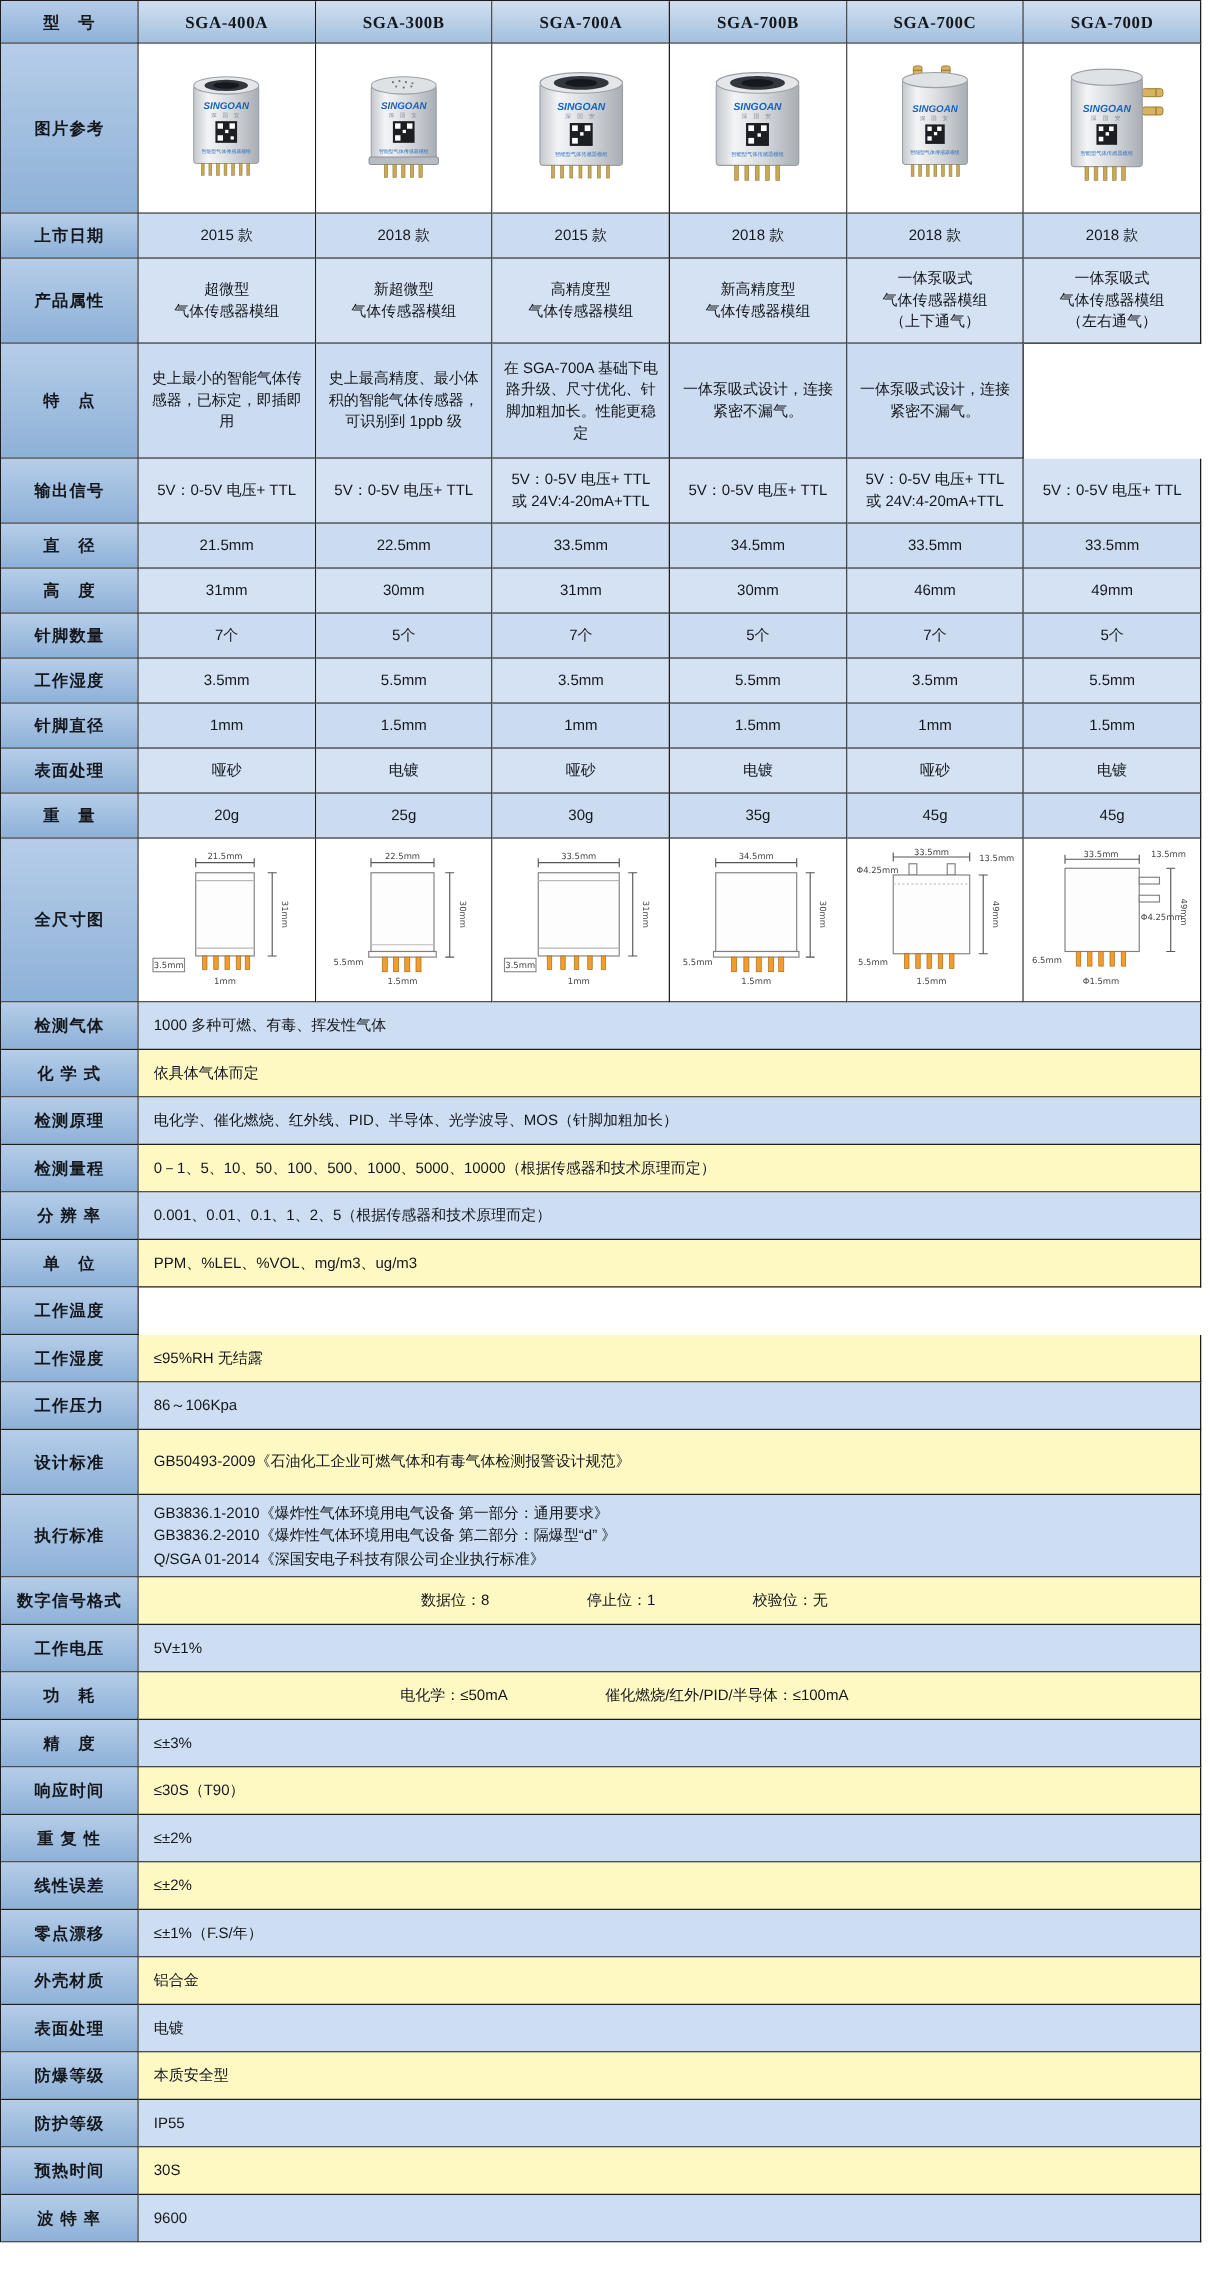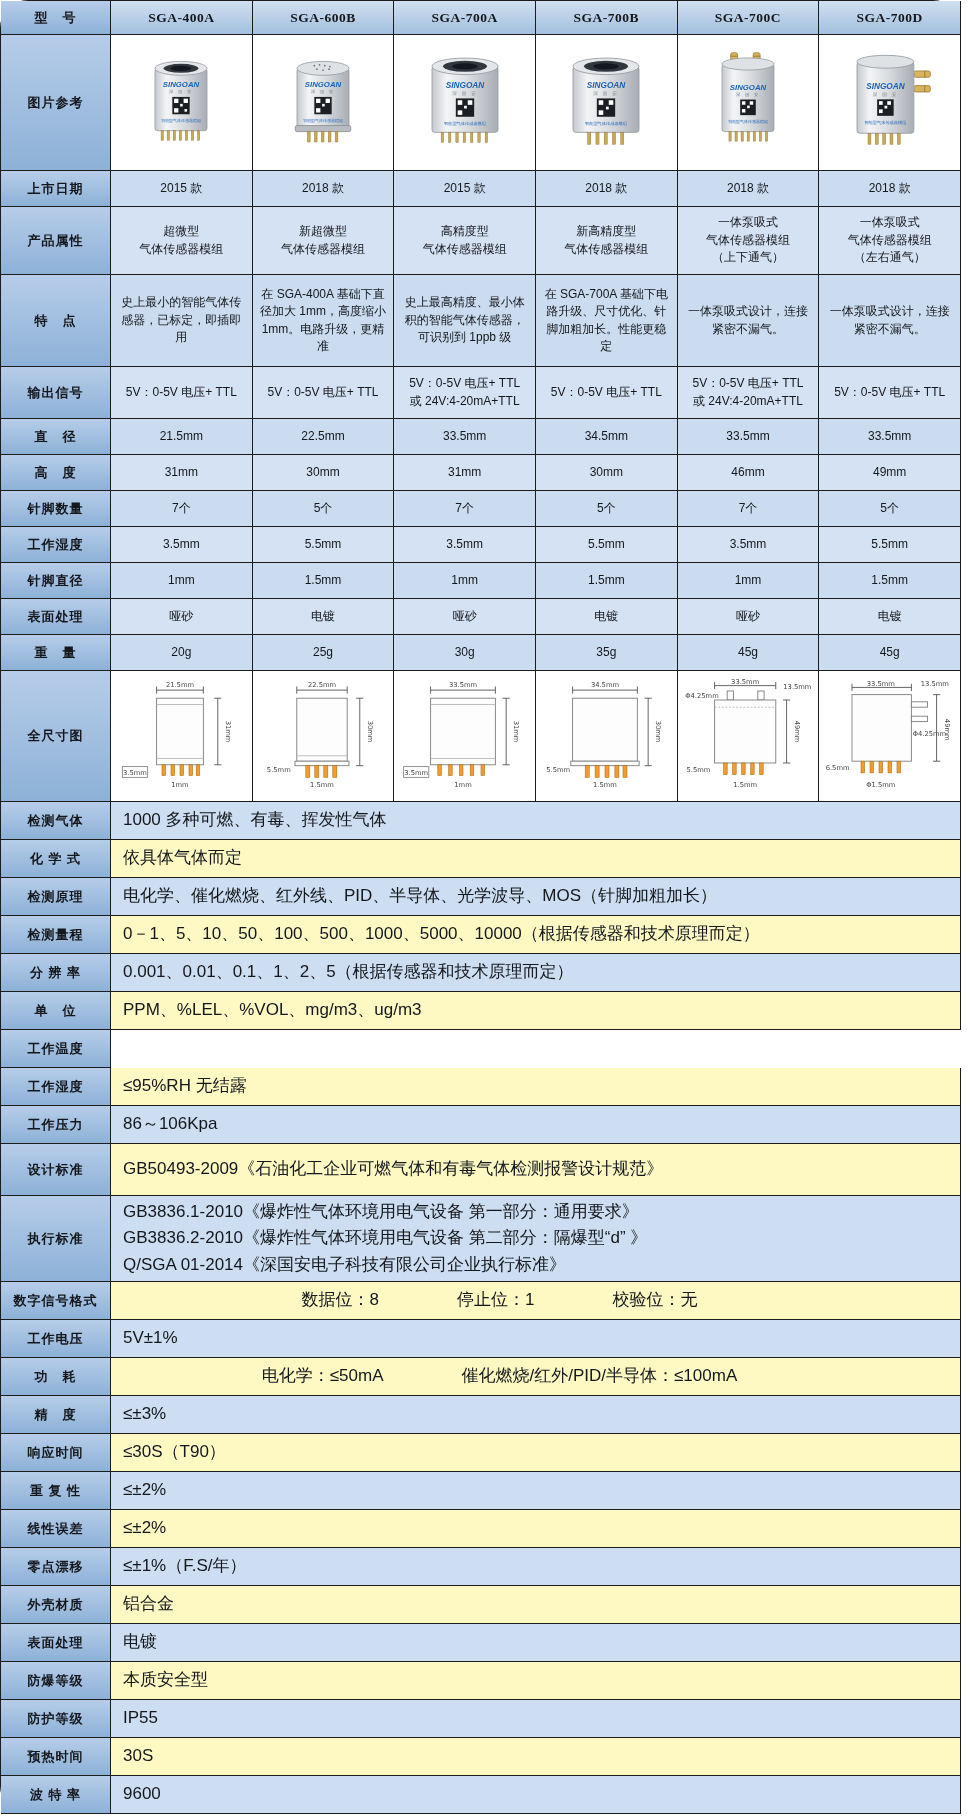--- a/index.html
+++ b/index.html
@@ -1,34 +1,34 @@
 <!DOCTYPE html>
 <html><head>
 <meta charset="utf-8">
 <style>
   html,body{margin:0;padding:0;background:#fff;}
   body{width:971px;font-family:"Liberation Sans","DejaVu Sans",sans-serif;color:#14171c;}
-  .tbl{width:960px;border-top:1px solid #1c1c1c;border-left:1px solid #1c1c1c;border-radius:28px;}
+  .tbl{width:960px;border-top:1px solid #1c1c1c;border-left:1px solid #1c1c1c;}
   .row{display:grid;grid-template-columns:110px repeat(6,1fr);}
   .row.full{grid-template-columns:110px 1fr;}
   .cell{border-right:1px solid #1c1c1c;border-bottom:1px solid #1c1c1c;
         display:flex;align-items:center;justify-content:center;text-align:center;
         padding:3px 6px;box-sizing:border-box;min-width:0;}
   .lbl{background:linear-gradient(#b6cde9,#8db1d7);font-weight:bold;font-size:13px;letter-spacing:1px;}
   .hdr .cell{min-height:34px;}
   .hdr .mdl{background:linear-gradient(#d0dff0,#a3c0de);font-family:"Liberation Serif","DejaVu Serif",serif;
             font-weight:bold;font-size:13.5px;letter-spacing:.5px;}
   .val{font-size:12px;background:#cbdcf0;line-height:1.45;}
   .lt .val{background:#d5e2f4;}
   .pre{white-space:pre-line;}
   .white{background:#fff !important;}.r36 .cell{min-height:36px}.r52 .cell{min-height:52px}
   .r68 .cell{min-height:68px}.r92 .cell{min-height:92px}.r128 .cell{min-height:128px}
   .r136 .cell{min-height:136px}
   .full .cell{min-height:38px;}
-  .full .fval{justify-content:flex-start;text-align:left;padding-left:12px;font-size:17px;background:#cddef2;line-height:1.55;}
+  .full .fval{justify-content:flex-start;text-align:left;padding-left:12px;font-size:12px;background:#cddef2;line-height:1.55;}
   .full.lt .fval{background:#fef9c3;}
   .full.r52f .cell{min-height:52px}.full.r66f .cell{min-height:66px}
   .parts{display:flex;gap:0;width:100%;justify-content:center;}
   .part{margin-right:78px;white-space:nowrap;}
   
   .bn{font:italic bold 9px "Liberation Sans",sans-serif;fill:#1763b8;}
   .bc{font:5px "Liberation Sans",sans-serif;fill:#7d8794;letter-spacing:2px;}
   .bp{font:4.6px "Liberation Sans",sans-serif;fill:#2d6fc0;}
   .mid{text-anchor:middle;}
   
@@ -49,21 +49,21 @@
         <stop offset="1" stop-color="#a8adb4"></stop>
     </linearGradient>
   </defs>
 </svg>
 
 <div class="tbl">
 
   <div class="row hdr">
     <div class="cell lbl">型　号</div>
     <div class="cell mdl">SGA-400A</div>
-    <div class="cell mdl">SGA-600B</div>
+    <div class="cell mdl">SGA-300B</div>
     <div class="cell mdl">SGA-700A</div>
     <div class="cell mdl">SGA-700B</div>
     <div class="cell mdl">SGA-700C</div>
     <div class="cell mdl">SGA-700D</div>
   </div>
 
   <div class="row r136">
     <div class="cell lbl">图片参考</div>
 
     <div class="cell white">
@@ -258,21 +258,20 @@
 气体传感器模组
 （上下通气）</div>
     <div class="cell val pre">一体泵吸式
 气体传感器模组
 （左右通气）</div>
   </div>
 
   <div class="row r92">
     <div class="cell lbl">特　点</div>
     <div class="cell val">史上最小的智能气体传感器，已标定，即插即用</div>
-    <div class="cell val">在 SGA-400A 基础下直径加大 1mm，高度缩小 1mm。电路升级，更精准</div>
     <div class="cell val">史上最高精度、最小体积的智能气体传感器，可识别到 1ppb 级</div>
     <div class="cell val">在 SGA-700A 基础下电路升级、尺寸优化、针脚加粗加长。性能更稳定</div>
     <div class="cell val">一体泵吸式设计，连接紧密不漏气。</div>
     <div class="cell val">一体泵吸式设计，连接紧密不漏气。</div>
   </div>
 
   <div class="row r52 lt">
     <div class="cell lbl">输出信号</div>
     <div class="cell val pre">5V：0-5V 电压+ TTL</div>
     <div class="cell val pre">5V：0-5V 电压+ TTL</div>

